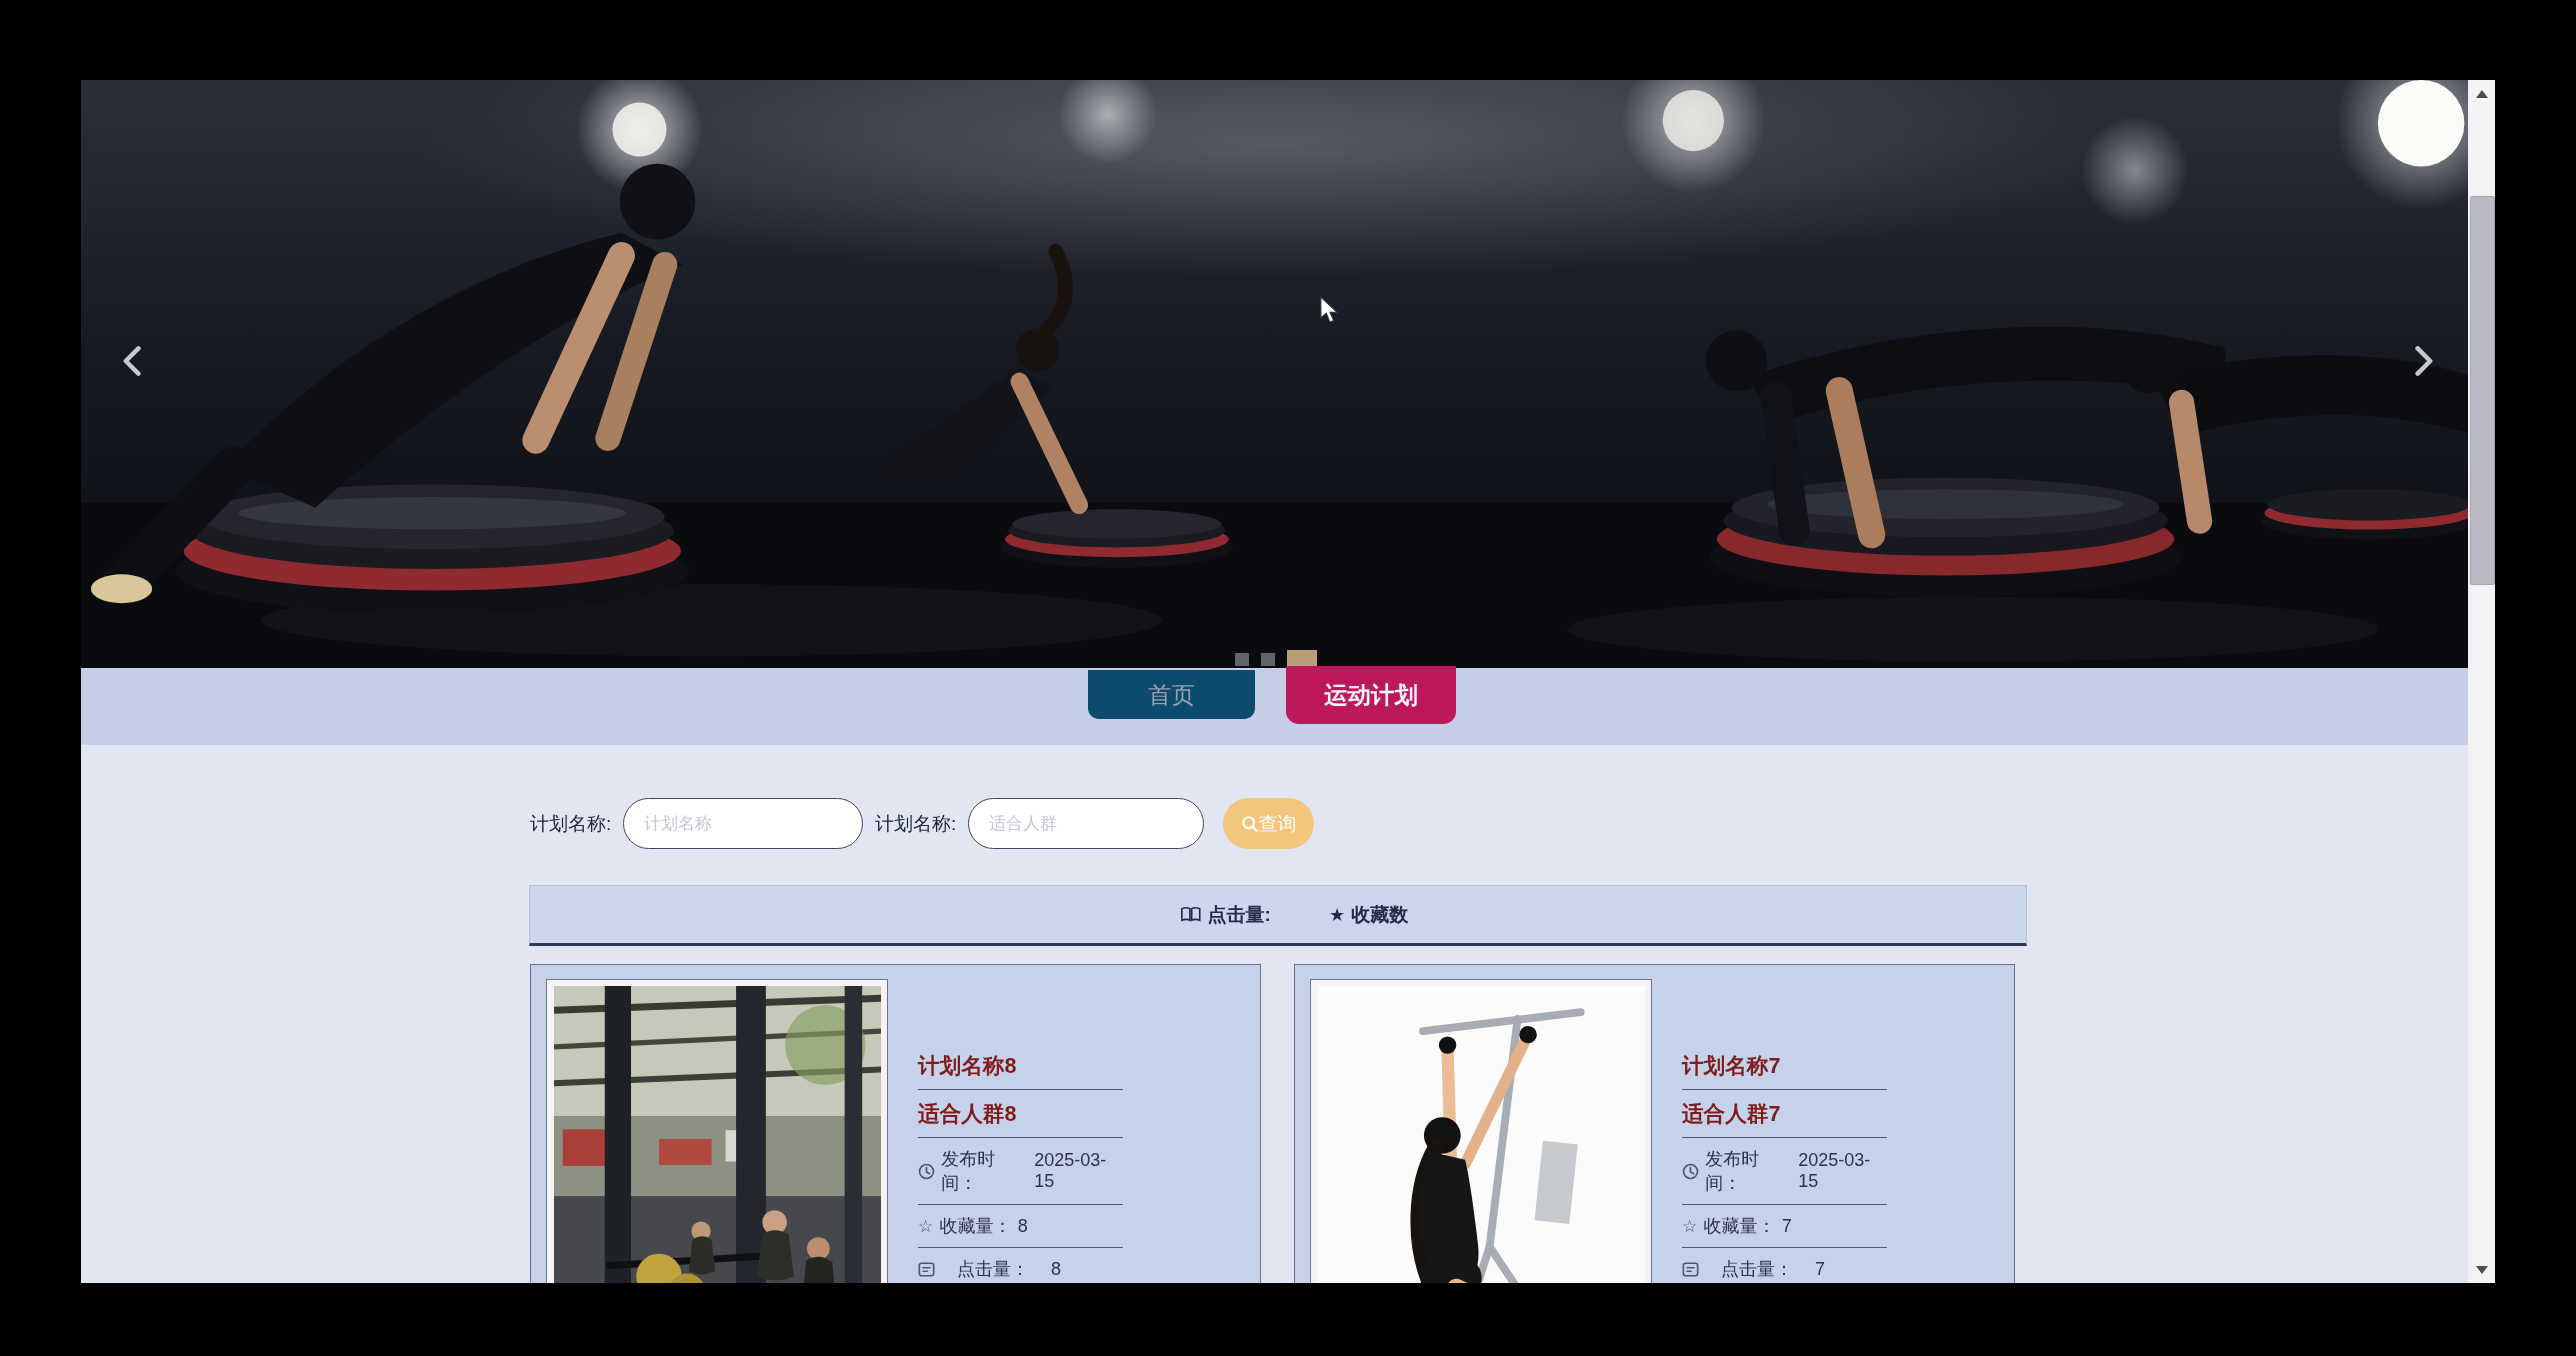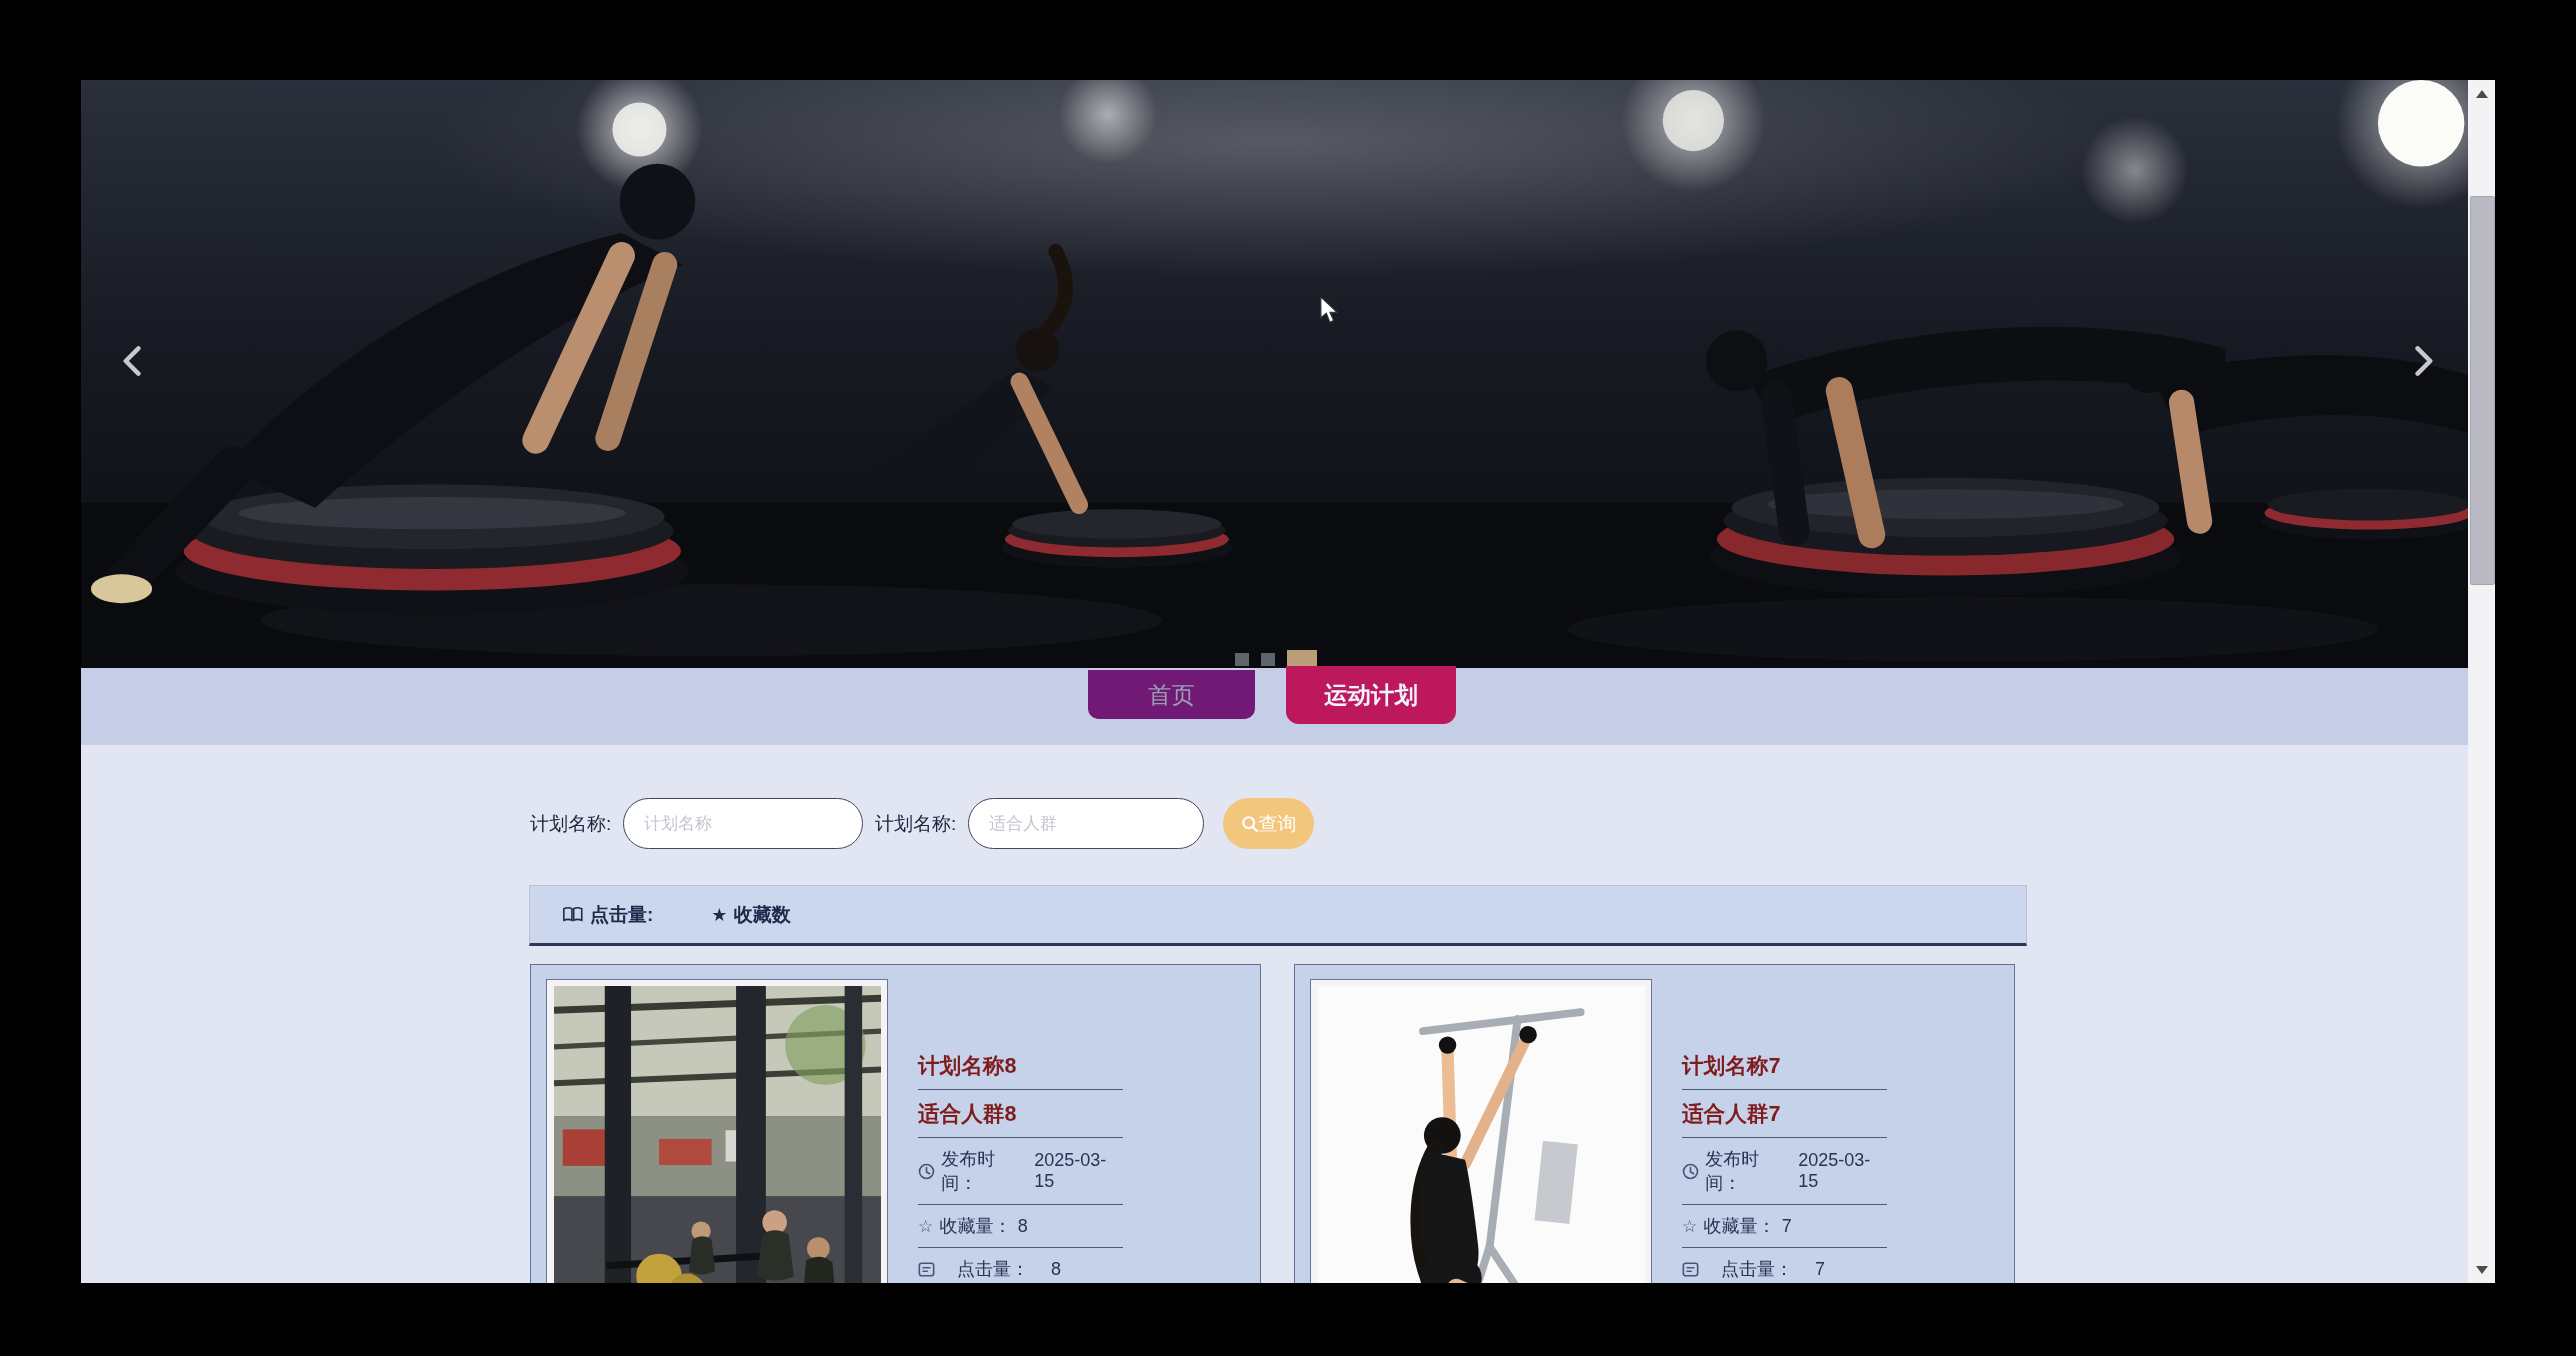--- a/index.html
+++ b/index.html
@@ -12,39 +12,39 @@
   .car-arrow{position:absolute;width:36px;height:36px;cursor:pointer;opacity:.85;}
   .car-prev{left:34px;top:263px;}
   .car-next{left:2324px;top:263px;}
   .dots{position:absolute;left:1154px;top:570px;height:16px;display:flex;align-items:flex-end;gap:12.6px;}
   .dot{width:13.5px;height:13.5px;background:#70747e;opacity:.85;}
   .dot.active{width:30px;height:16px;background:#d9b98c;}
   
   .navband{position:absolute;left:0;top:588px;width:2387px;height:77px;background:#c5cde7;}
   .tab{position:absolute;display:flex;align-items:center;justify-content:center;
        font-size:23.4px;cursor:pointer;}
-  .tab-home{left:1007px;top:590px;width:167px;height:49px;background:#701a75;color:#9aa0b4;
+  .tab-home{left:1007px;top:590px;width:167px;height:49px;background:#0c4a6e;color:#9aa0b4;
             border-radius:0 0 10.8px 10.8px;}
   .tab-active{left:1205px;top:586px;width:170px;height:58px;background:#be185d;color:#f2f3fa;
               border-radius:0 0 12.6px 12.6px;font-weight:bold;}
   
   .search-label{position:absolute;top:718px;height:51px;line-height:51px;
                 font-size:19px;font-weight:normal;color:#20263f;}
   .inp{position:absolute;top:718px;height:51px;box-sizing:border-box;background:#fff;
        border:1.8px solid #41465c;border-radius:26px;padding:12px 20px;font-size:17px;color:#333;
        font-family:"Liberation Sans","DejaVu Sans",sans-serif;outline:none;}
   .inp::placeholder{color:#c3c6d0;}
   .btn-query{position:absolute;left:1142px;top:718px;width:91px;height:51px;border:none;
              border-radius:26px;background:#f3c67e;color:#fff;font-size:19px;cursor:pointer;
              display:flex;align-items:center;justify-content:center;gap:0;
              font-family:"Liberation Sans","DejaVu Sans",sans-serif;}
   
   .sortbar{position:absolute;left:448px;top:805px;width:1498px;height:61px;box-sizing:border-box;
            background:#ccd6ec;border:0.9px solid #b7c1da;border-bottom:3.6px solid #2d3756;
-           display:flex;align-items:center;padding-left:32px;font-size:19px;font-weight:bold;color:#212a4a;}
+           display:flex;align-items:center;padding-left:32px;font-size:19px;font-weight:bold;color:#212a4a;justify-content:center;}
   .sort-item{display:flex;align-items:center;gap:6.3px;cursor:pointer;}
   .sort-item + .sort-item{margin-left:58px;}
   .sort-star{font-size:18px;}
   
   .card{position:absolute;top:884px;height:450px;background:#c6d1ea;border:1.8px solid #67718f;
         box-sizing:border-box;cursor:pointer;}
   .card1{left:449px;width:731px;}
   .card2{left:1213px;width:721px;}
   .frame{position:absolute;left:15.3px;top:13.5px;width:342px;height:423px;background:#f4f4f6;
          border:0.9px solid #6b7490;box-sizing:border-box;padding:6.3px;}

